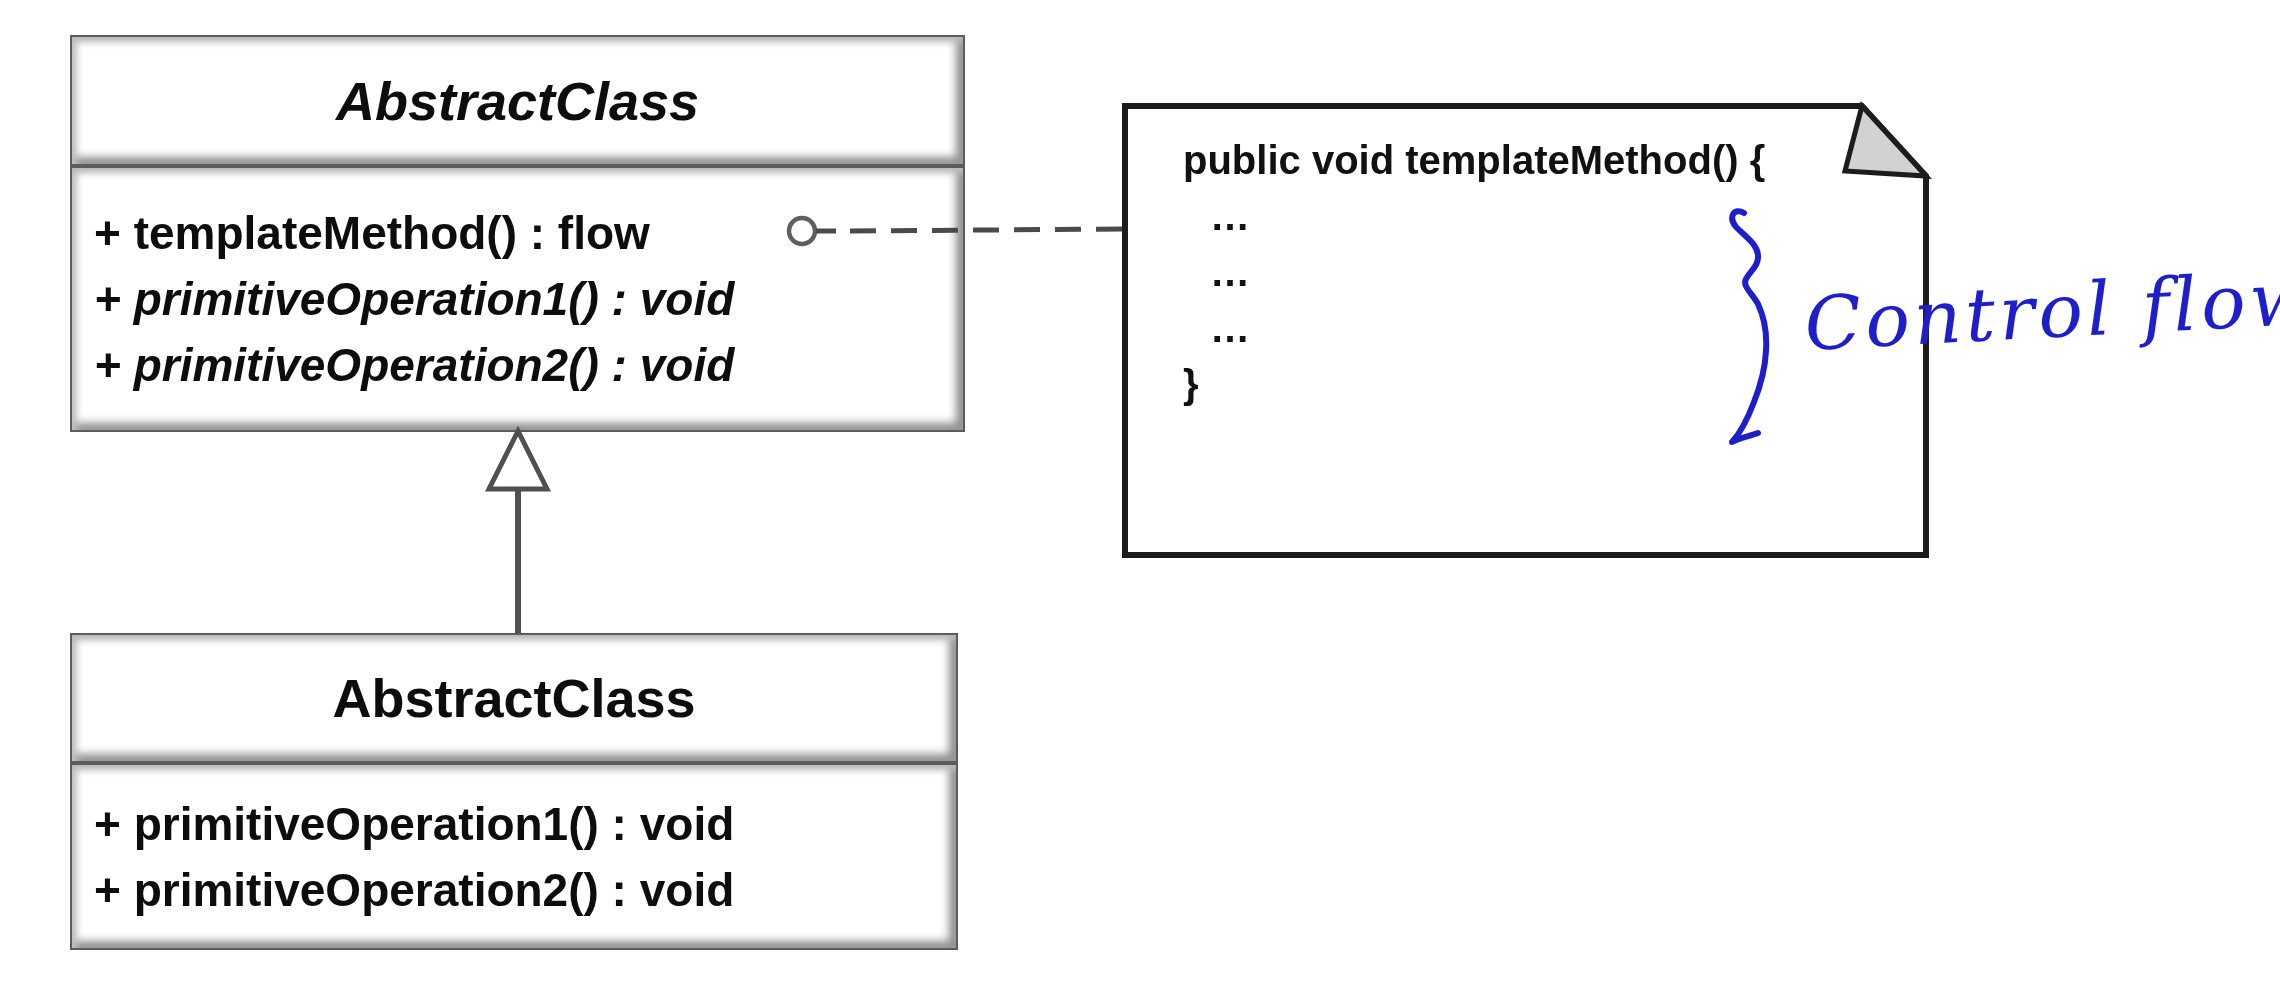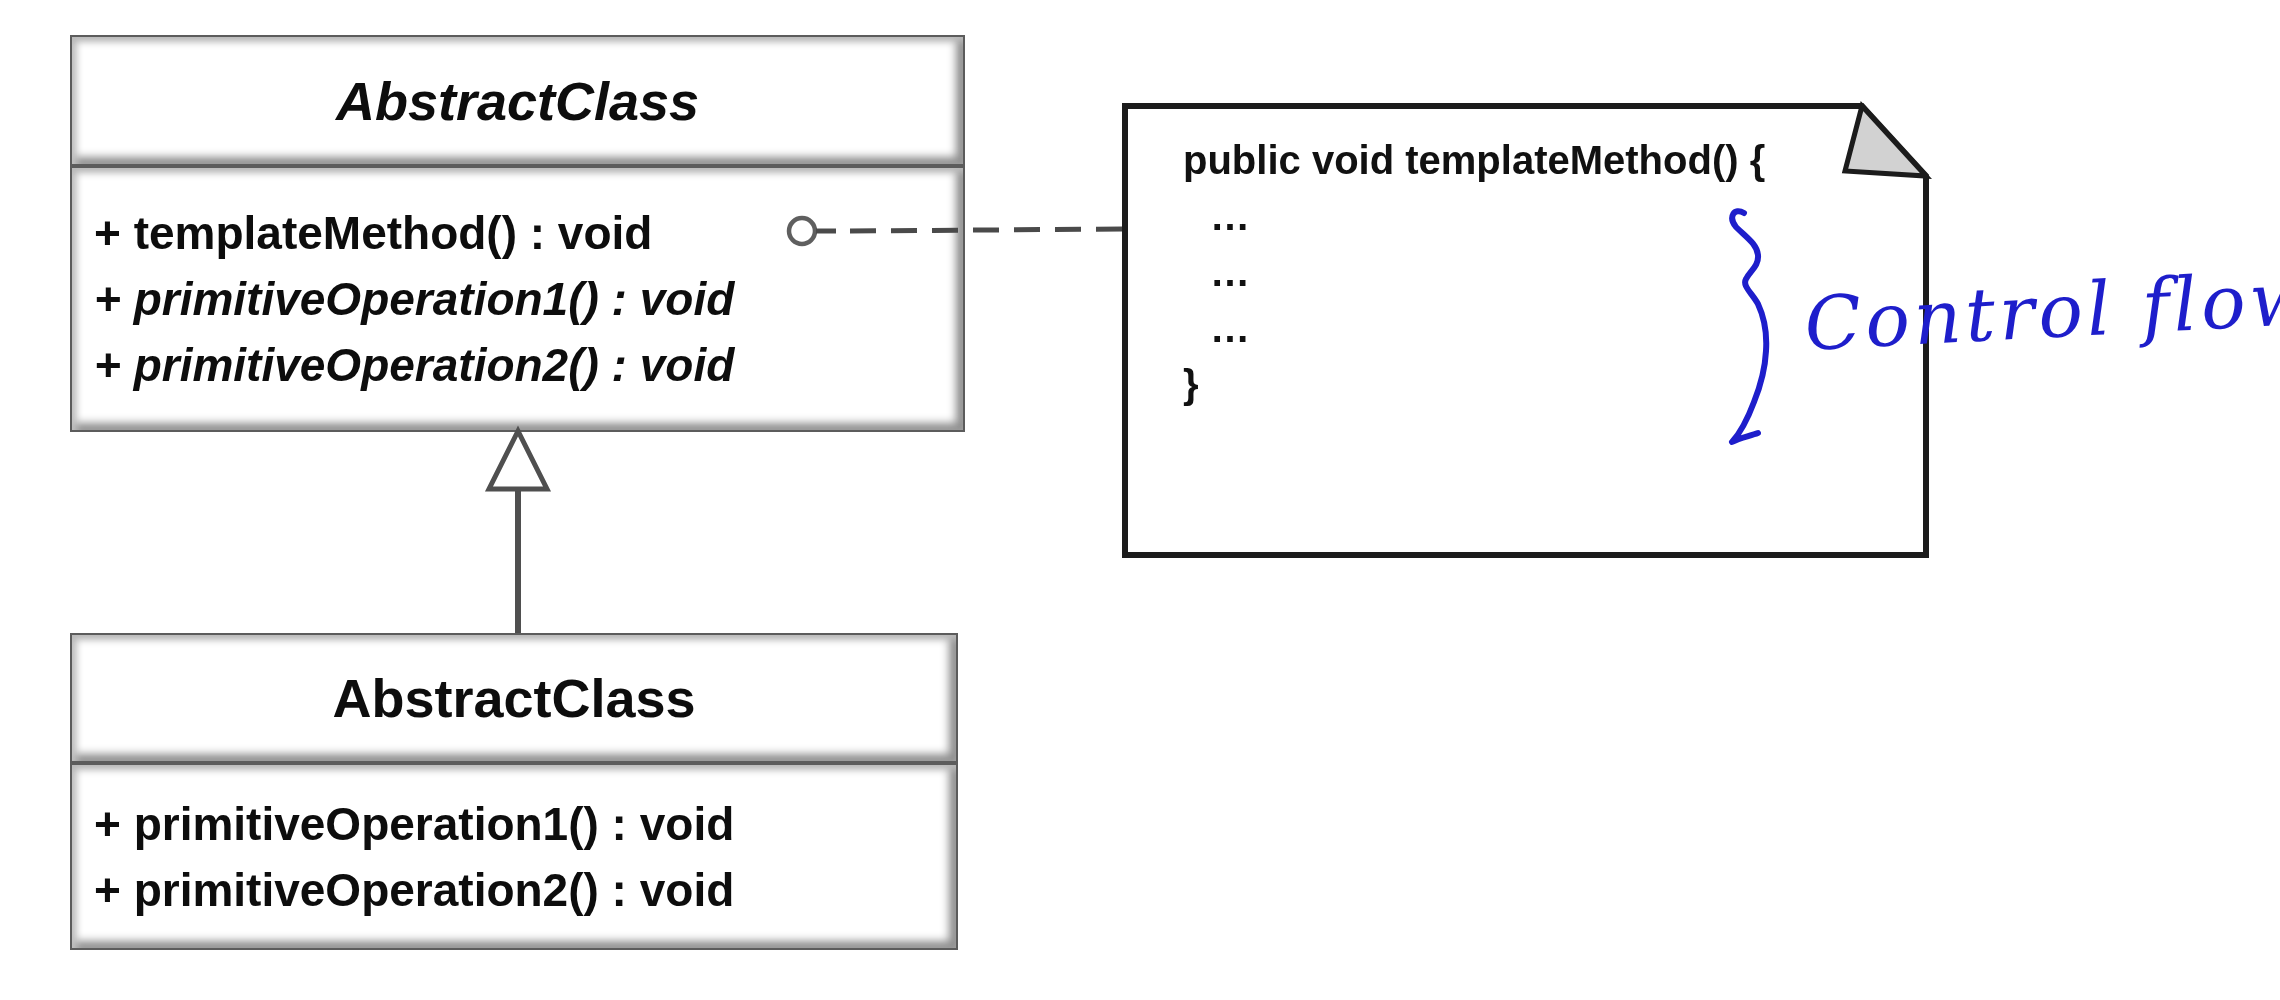--- a/index.html
+++ b/index.html
@@ -81,21 +81,21 @@
 </head>
 <body>
 
 <div class="stage">
 
   <div>
     <div class="panel title-panel" style="left:70px; top:35px; width:895px; height:131px;">
       <div class="class-title abstract-title">AbstractClass</div>
     </div>
     <div class="panel methods-panel" style="left:70px; top:166px; width:895px; height:266px;">
-      <div class="method-row">+ templateMethod() : void</div>
+      <div class="method-row">+ templateMethod() : flow</div>
       <div class="method-row abstract-method">+ primitiveOperation1() : void</div>
       <div class="method-row abstract-method">+ primitiveOperation2() : void</div>
     </div>
   </div>
 
   <div>
     <div class="panel title-panel" style="left:70px; top:633px; width:888px; height:130px;">
       <div class="class-title">AbstractClass</div>
     </div>
     <div class="panel methods-panel" style="left:70px; top:763px; width:888px; height:187px;">

